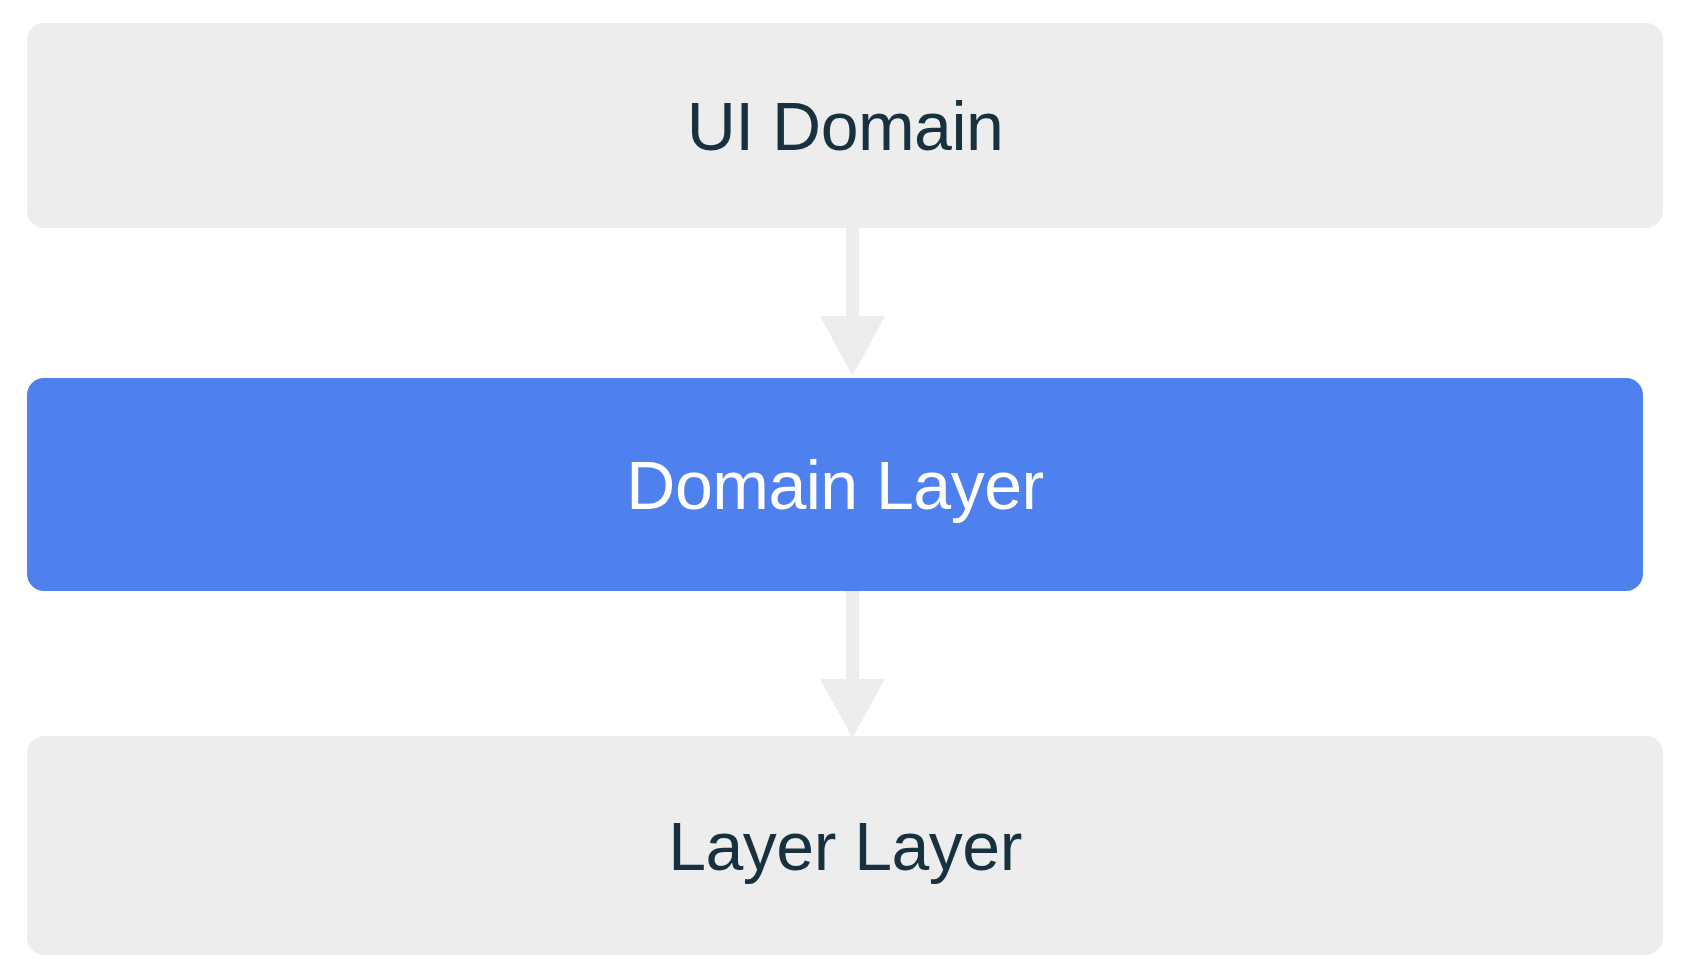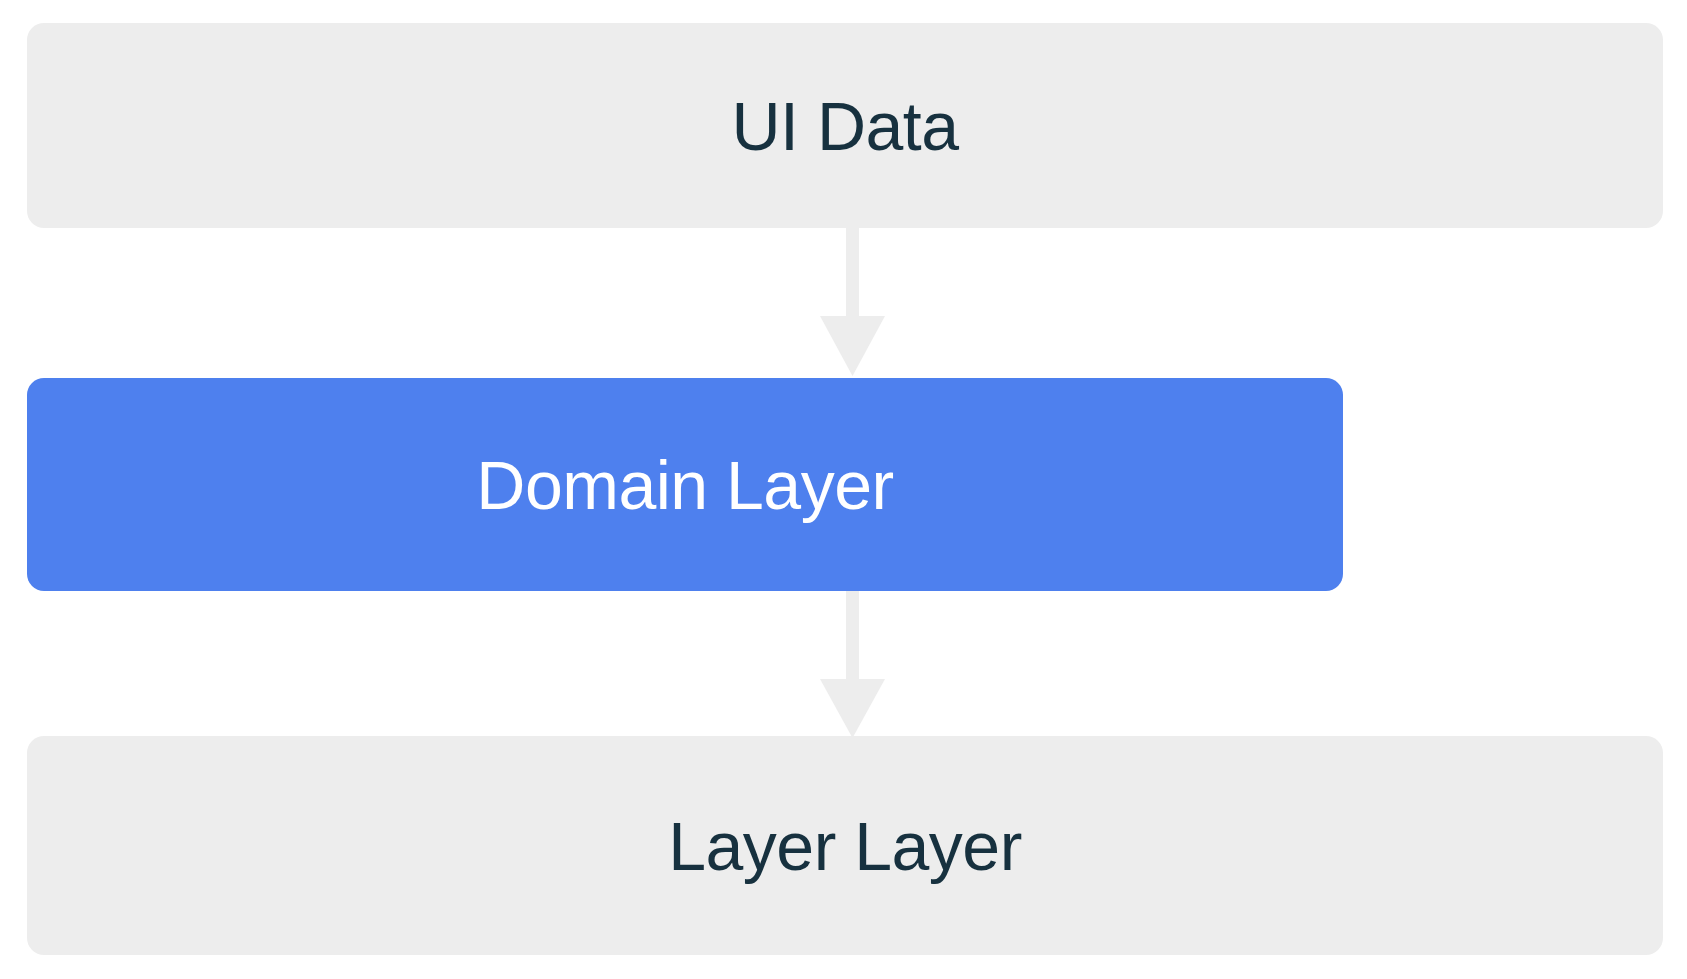--- a/index.html
+++ b/index.html
@@ -48,21 +48,21 @@
     width: 1636px;
     height: 205px;
     background: #ededed;
   }
   #node-ui-layer .layer-label { color: #17313f; }
 
   
   #node-domain-layer {
     left: 27px;
     top: 378px;
-    width: 1316px;
+    width: 1616px;
     height: 213px;
     background: #4e80ee;
   }
   #node-domain-layer .layer-label { color: #ffffff; }
 
   
   #node-data-layer {
     left: 27px;
     top: 736px;
     width: 1636px;
@@ -95,21 +95,21 @@
   </svg>
 
   <svg class="connector-arrow" viewBox="0 0 1687 979" width="1687" height="979">
     <g>
       <rect x="846" y="591" width="13" height="88" fill="#ededed"></rect>
       <polygon points="820,679 885,679 852.5,738" fill="#ededed"></polygon>
     </g>
   </svg>
 
   <div class="layer-node" id="node-ui-layer">
-    <span class="layer-label">UI Data</span>
+    <span class="layer-label">UI Domain</span>
   </div>
 
   <div class="layer-node" id="node-domain-layer">
     <span class="layer-label">Domain Layer</span>
   </div>
 
   <div class="layer-node" id="node-data-layer">
     <span class="layer-label">Layer Layer</span>
   </div>
 

